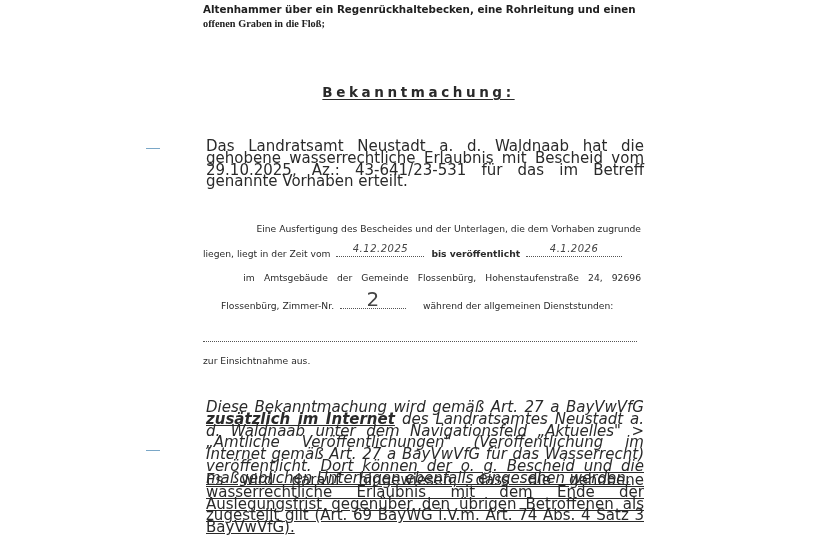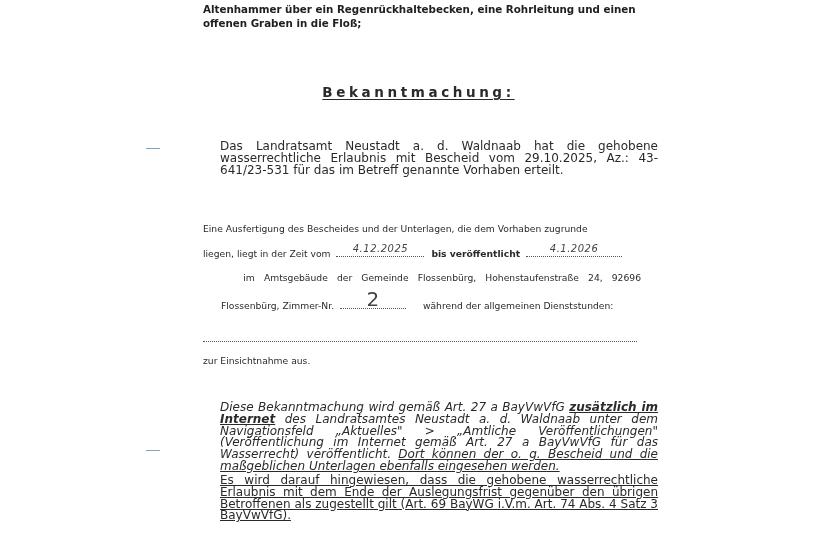--- a/index.html
+++ b/index.html
@@ -15,22 +15,22 @@
   .bold-head {
     left: 203px; width: 440px;
     font-weight: bold; font-size: 10.3px; line-height: 13.5px; color: #202020;
   }
   .title {
     left: 0; width: 837px; top: 84px; text-align: center;
     font-weight: bold; font-size: 13.5px; letter-spacing: 3.6px;
     text-decoration: underline; text-underline-offset: 2px; color: #2a2a2a;
   }
   .para {
-    left: 220px; width: 438px;
-    font-size: 12px; line-height: 11.8px; color: #2a2a2a;
+    left: 206px; width: 438px;
+    font-size: 15px; line-height: 11.8px; color: #2a2a2a;
     text-align: justify;
   }
   .line {
     left: 203px; width: 438px;
     font-size: 9.2px; line-height: 12px; color: #2a2a2a;
     white-space: nowrap;
   }
   .justify-line { display: flex; justify-content: space-between; }
   .dots {
     display: inline-block; position: relative;
@@ -46,28 +46,28 @@
   .b { font-weight: bold; }
   .marker { left: 146px; width: 14px; height: 1px; background: #7aa7c7; }
   .fullrule { left: 203px; width: 434px; top: 341px; border-bottom: 1px dotted #555; height: 0; }
 </style>
 </head>
 <body>
 
 <div class="page">
 
   <div class="abs bold-head" style="top:3px;">Altenhammer über ein Regenrückhaltebecken, eine Rohrleitung und einen</div>
-  <div class="abs bold-head" style="top:17px;">offenen Graben in die Floß;</div>
+  <div class="abs bold-head" style="top:17px;font-family:Liberation Serif, serif;">offenen Graben in die Floß;</div>
 
   <div class="abs title">Bekanntmachung:</div>
 
   <div class="abs marker" style="top:148px;"></div>
   <div class="abs para" style="top:141px;">Das Landratsamt Neustadt a. d. Waldnaab hat die gehobene wasserrechtliche Erlaubnis mit Bescheid vom 29.10.2025, Az.: 43-641/23-531 für das im Betreff genannte Vorhaben erteilt.</div>
 
-  <div class="abs line justify-line" style="top:223px;">
+  <div class="abs line justify-line" style="top:223px;justify-content:flex-end;">
     <span>Eine Ausfertigung des Bescheides und der Unterlagen, die dem Vorhaben zugrunde</span>
   </div>
 
   <div class="abs line" style="top:248px;">
     <span>liegen, liegt in der Zeit vom</span>
     <span class="dots" style="width:88px;margin-left:3px;">
       <span class="hw">4.12.2025</span>
     </span>
     <span class="b" style="margin-left:4px;">bis veröffentlicht</span>
     <span class="dots" style="width:96px;margin-left:3px;">

